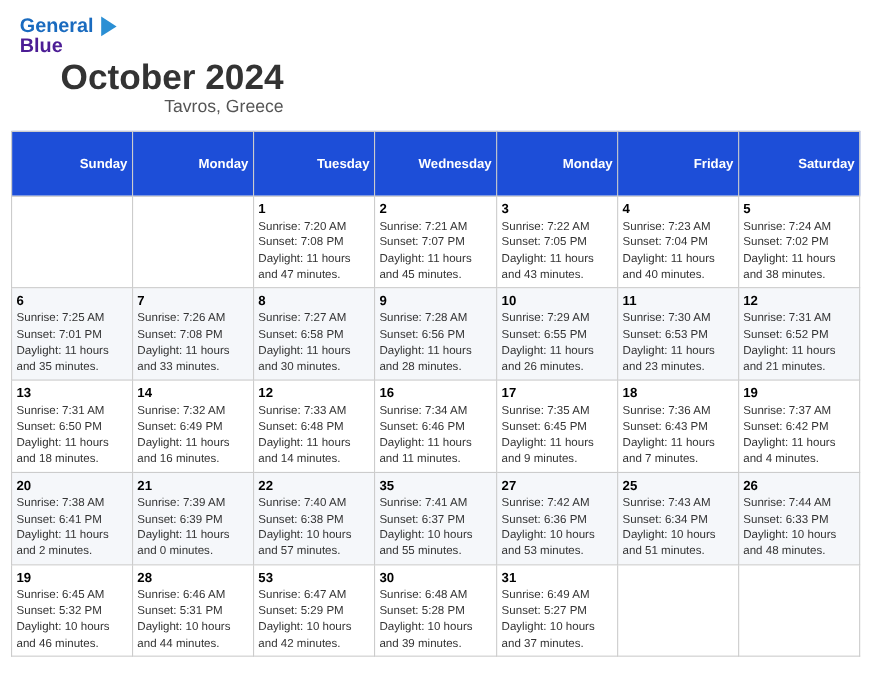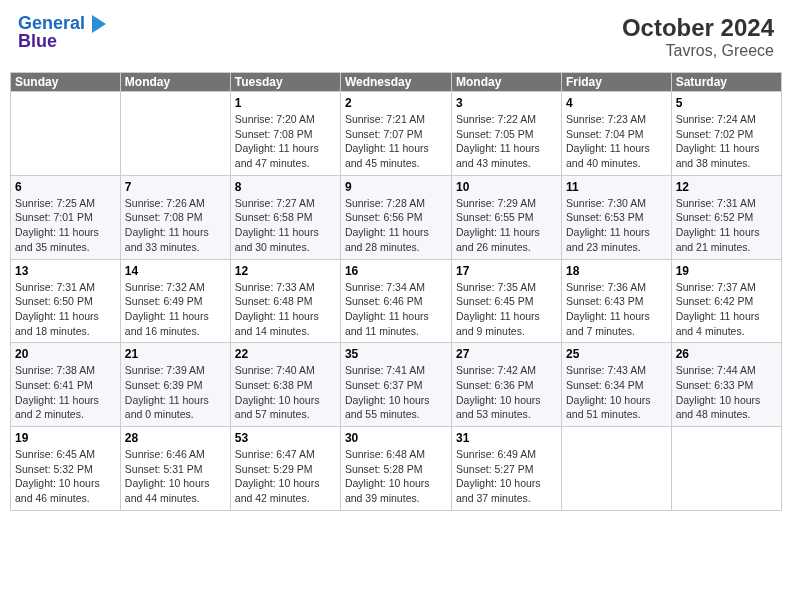--- a/index.html
+++ b/index.html
@@ -9,48 +9,50 @@
       width: 792px;
       min-height: 612px;
       padding: 10px;
     }
     .header {
       display: flex;
       justify-content: space-between;
       align-items: flex-start;
       margin-bottom: 8px;
       padding: 4px 8px;
+      flex-direction: column;
     }
     .logo {
       display: flex;
       align-items: center;
     }
     .title-section {
       text-align: right;
     }
     .month-title {
-      font-size: 24px;
+      font-size: 32px;
       font-weight: bold;
       color: #333;
+      margin-left: 37px;
     }
     .location {
       font-size: 16px;
       color: #555;
       text-align: right;
     }
     table {
       width: 100%;
       border-collapse: collapse;
       font-size: 11px;
     }
     thead tr th {
-      background-color: #737373;
+      background-color: #1d4ed8;
       color: #fff;
-      padding: 2px 4px;
-      text-align: left;
+      padding: 22px 4px;
+      text-align: right;
       font-size: 12px;
       font-weight: bold;
       border: 1px solid #ccc;
     }
     tbody tr td {
       border: 1px solid #ccc;
       padding: 4px;
       vertical-align: top;
       width: 113px;
       min-height: 70px;

